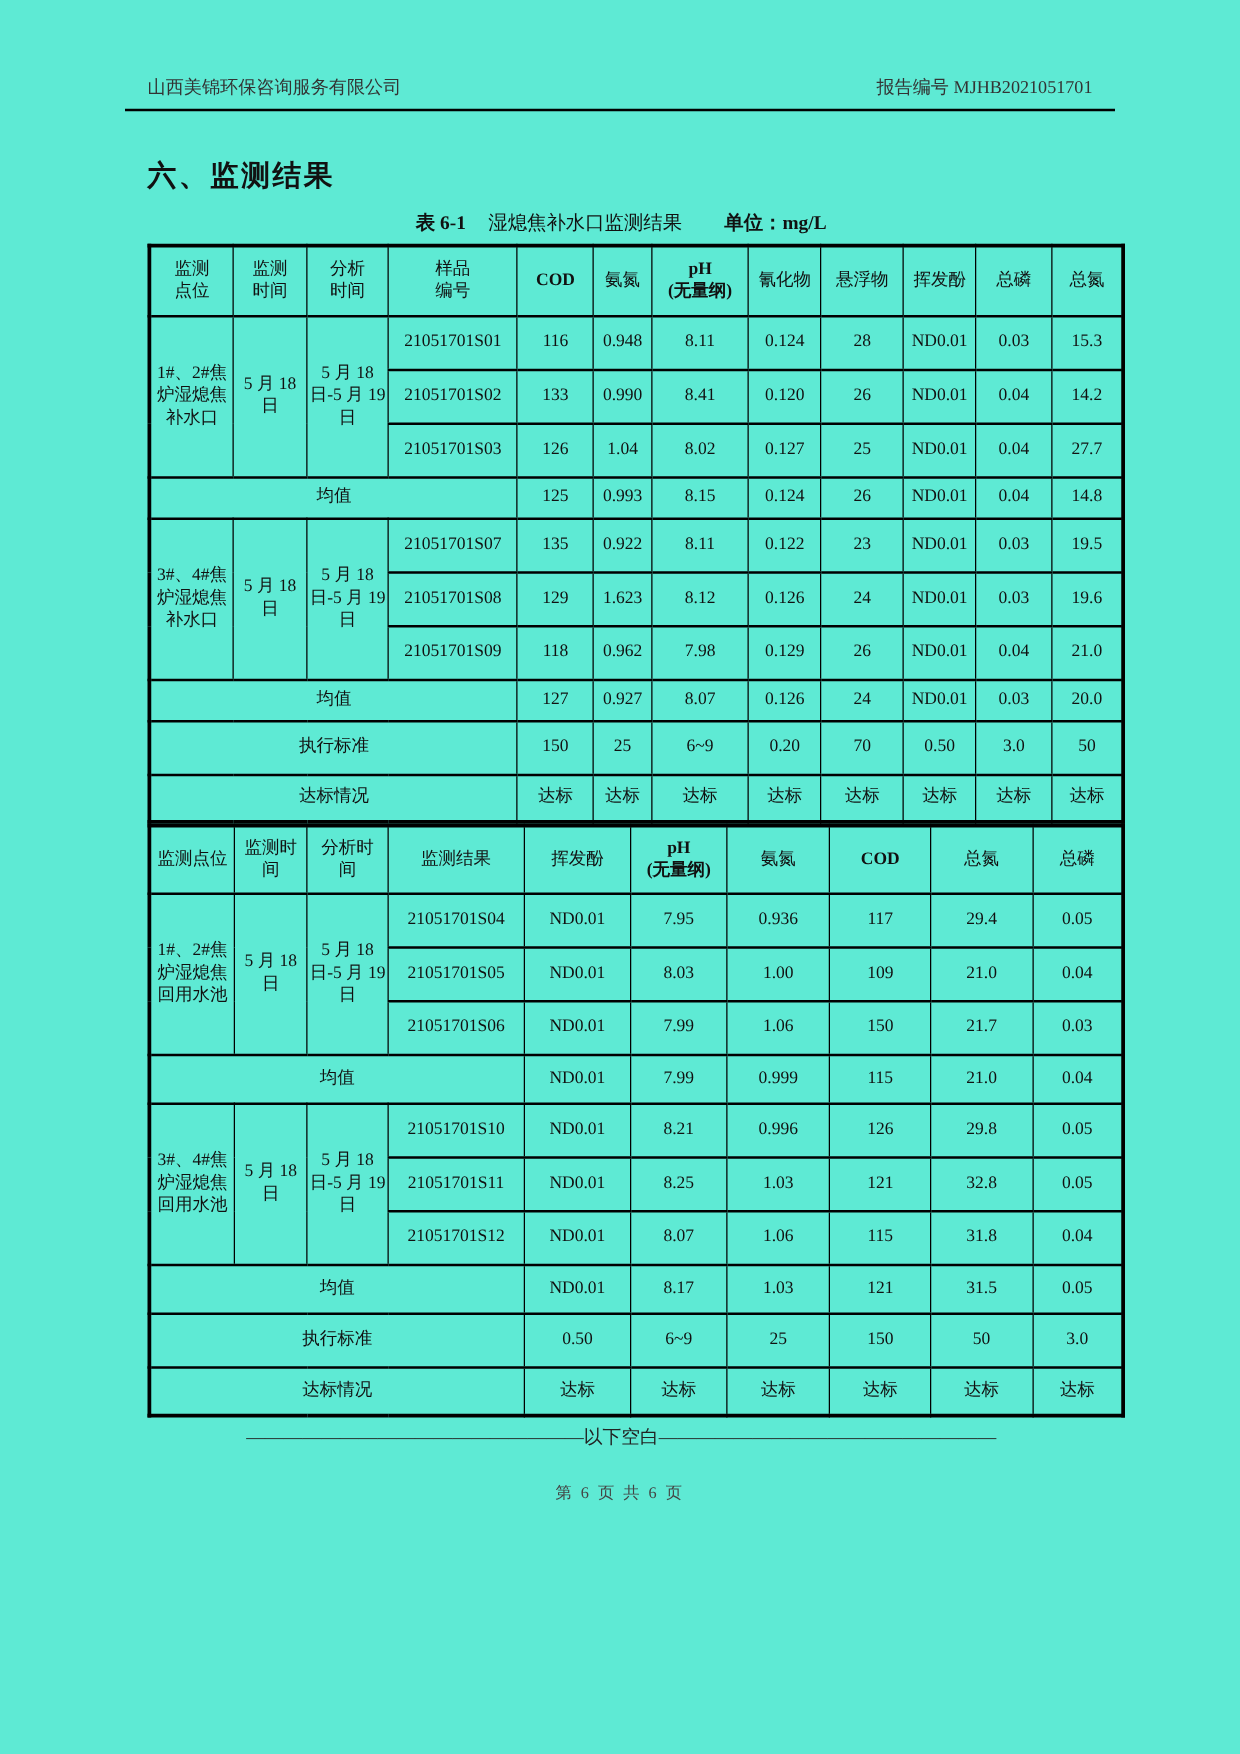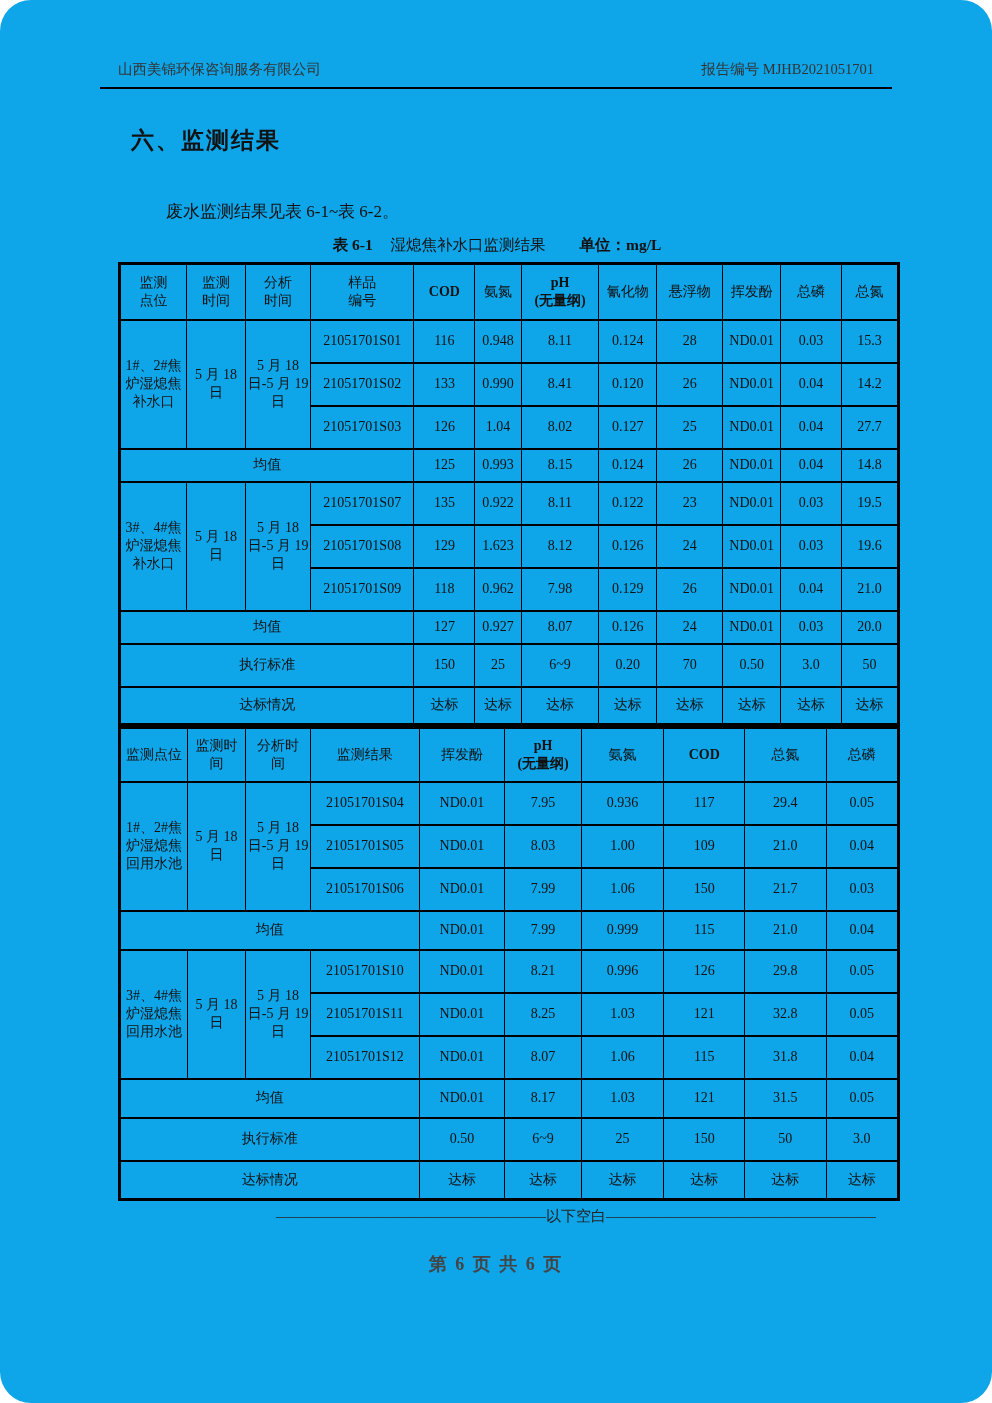--- a/index.html
+++ b/index.html
@@ -1,36 +1,35 @@
 <!DOCTYPE html>
 <html><head>
 <meta charset="utf-8">
 <style>
   html,body{margin:0;padding:0;background:#ffffff;}
   .page{
     position:relative;
     width:992px;height:1403px;
-    background:#0ea5e9;
+    background:#5eead4;
     font-family:"Liberation Serif","DejaVu Serif",serif;
     color:#1a1a1a;
     overflow:hidden;
-    border-radius:31px;
   }
   .content{margin:0 100px;}
   
   .pg-header{
     display:flex;justify-content:space-between;align-items:flex-end;
     margin:0 18px;padding-top:60px;
     font-size:14.5px;color:#333;
   }
   .pg-rule{border:none;border-top:2.5px solid #000;margin:8px 0 0 0;}
   
   .h1{
     font-size:23px;font-weight:700;color:#111;
-    margin:36px 0 0 31px;letter-spacing:2px;
+    margin:36px 0 0 18px;letter-spacing:2px;
   }
   .intro{font-size:17px;margin:44px 0 0 66px;color:#111;}
   
   .caption{
     width:758px;margin:0 0 6px 18px;text-align:center;
     font-size:15.5px;color:#111;
   }
   .caption .cap-label{font-weight:700;margin-right:14px;}
   .caption .cap-title{font-weight:400;}
   .caption .cap-unit{font-weight:700;margin-left:30px;}
@@ -51,43 +50,42 @@
   }
   .tbl td.hd{white-space:pre-line;}
   .tbl td.b{font-weight:700;}
   tr.rh1{height:56px;} tr.rh2{height:54px;}
   tr.rd{height:43px;}
   tr.rm1{height:33px;} tr.rm2{height:39px;}
   tr.rs{height:43px;}
   tr.rk1{height:38px;} tr.rk2{height:39px;}
   
   .blank-line{
-    width:758px;margin:6px 0 0 18px;text-align:right;
+    width:758px;margin:6px 0 0 18px;text-align:center;
     font-size:15px;color:#222;letter-spacing:0;white-space:nowrap;overflow:hidden;
   }
   .page-num{
     margin-top:26px;text-align:center;
-    font-size:18px;color:#444;letter-spacing:2px;font-weight:bold;
+    font-size:13px;color:#444;letter-spacing:2px;
   }
 </style>
 </head>
 <body>
 
 <div class="page">
   <div class="content">
 
     <div class="pg-header">
       <span>山西美锦环保咨询服务有限公司</span>
       <span>报告编号 MJHB2021051701</span>
     </div>
     <hr class="pg-rule">
 
     <div class="h1">六、监测结果</div>
 
-    <div class="intro">废水监测结果见表 6-1~表 6-2。</div>
 
     <div class="caption cap1">
       <span class="cap-label">表 6-1</span>
       <span class="cap-title">湿熄焦补水口监测结果</span>
       <span class="cap-unit">单位：mg/L</span>
     </div>
 
     <table class="tbl">
       <colgroup>
         <col style="width:65px">

